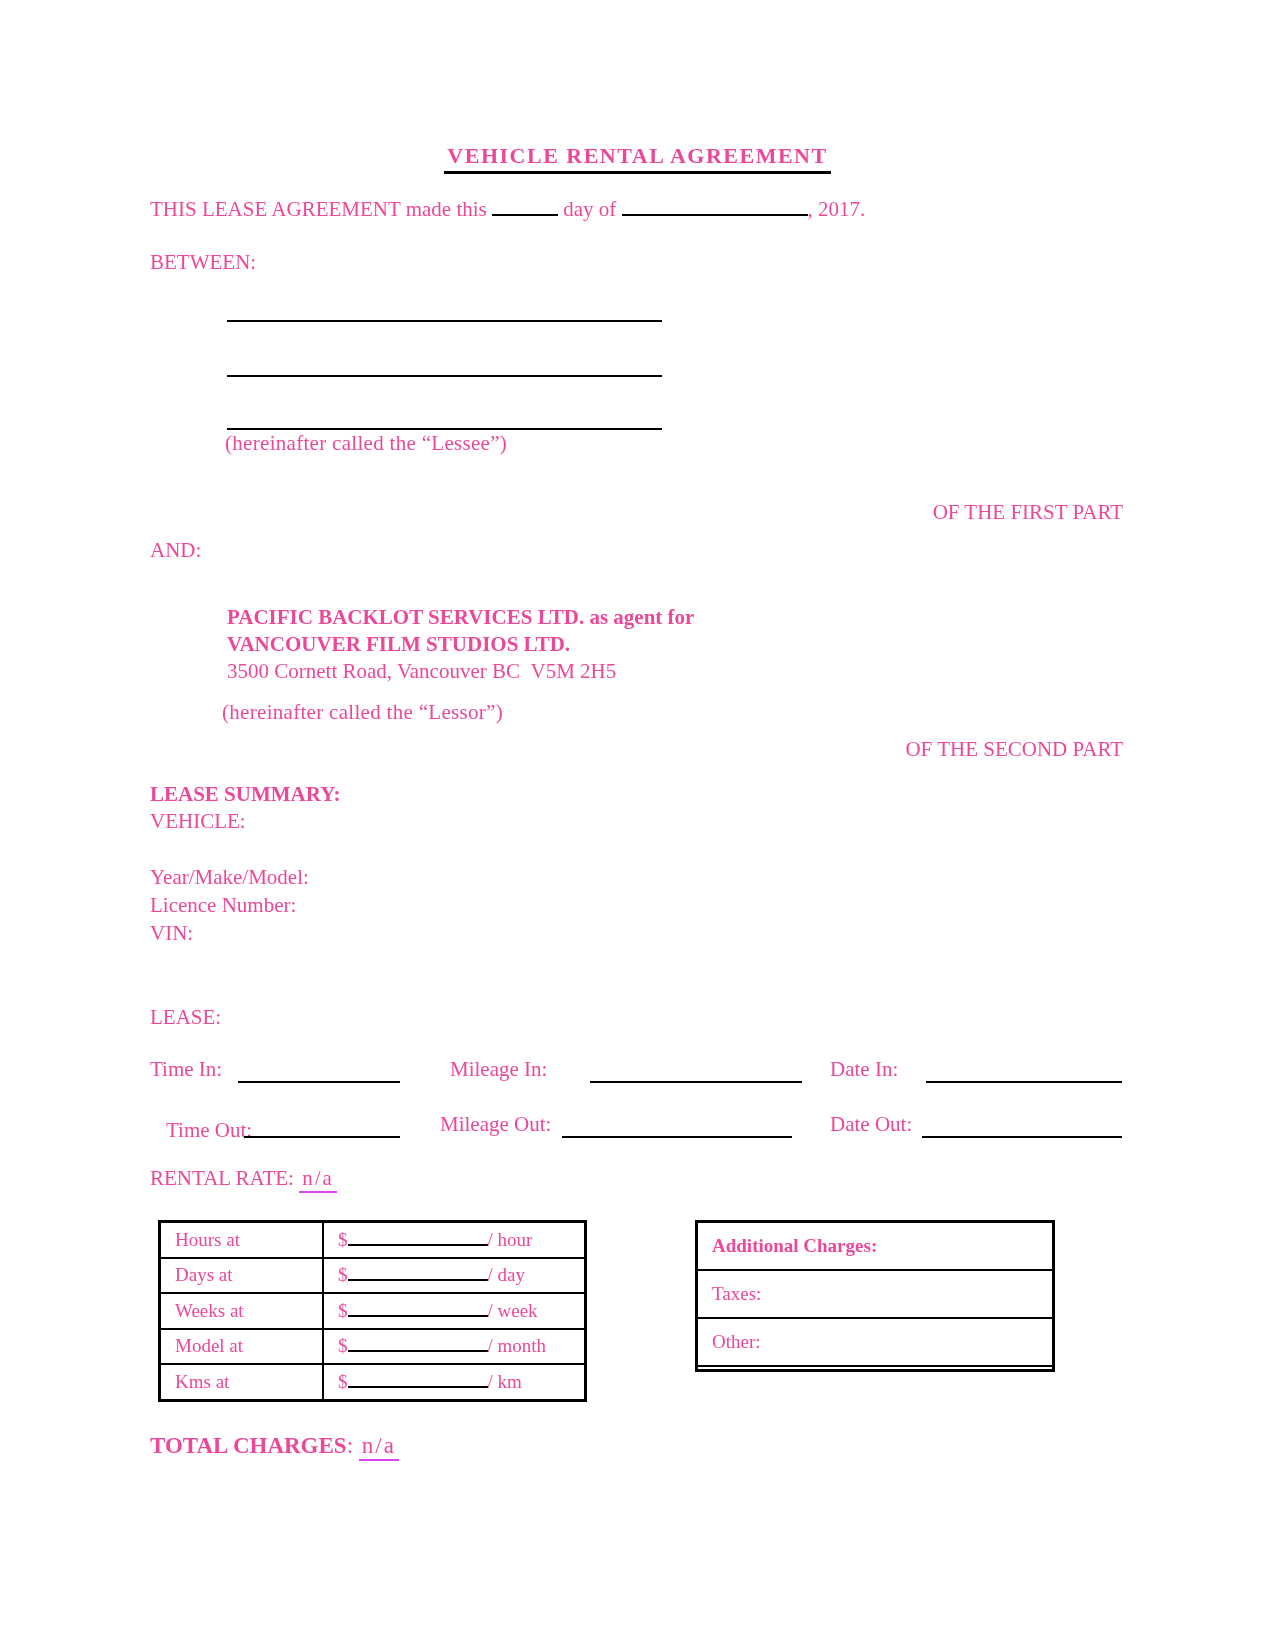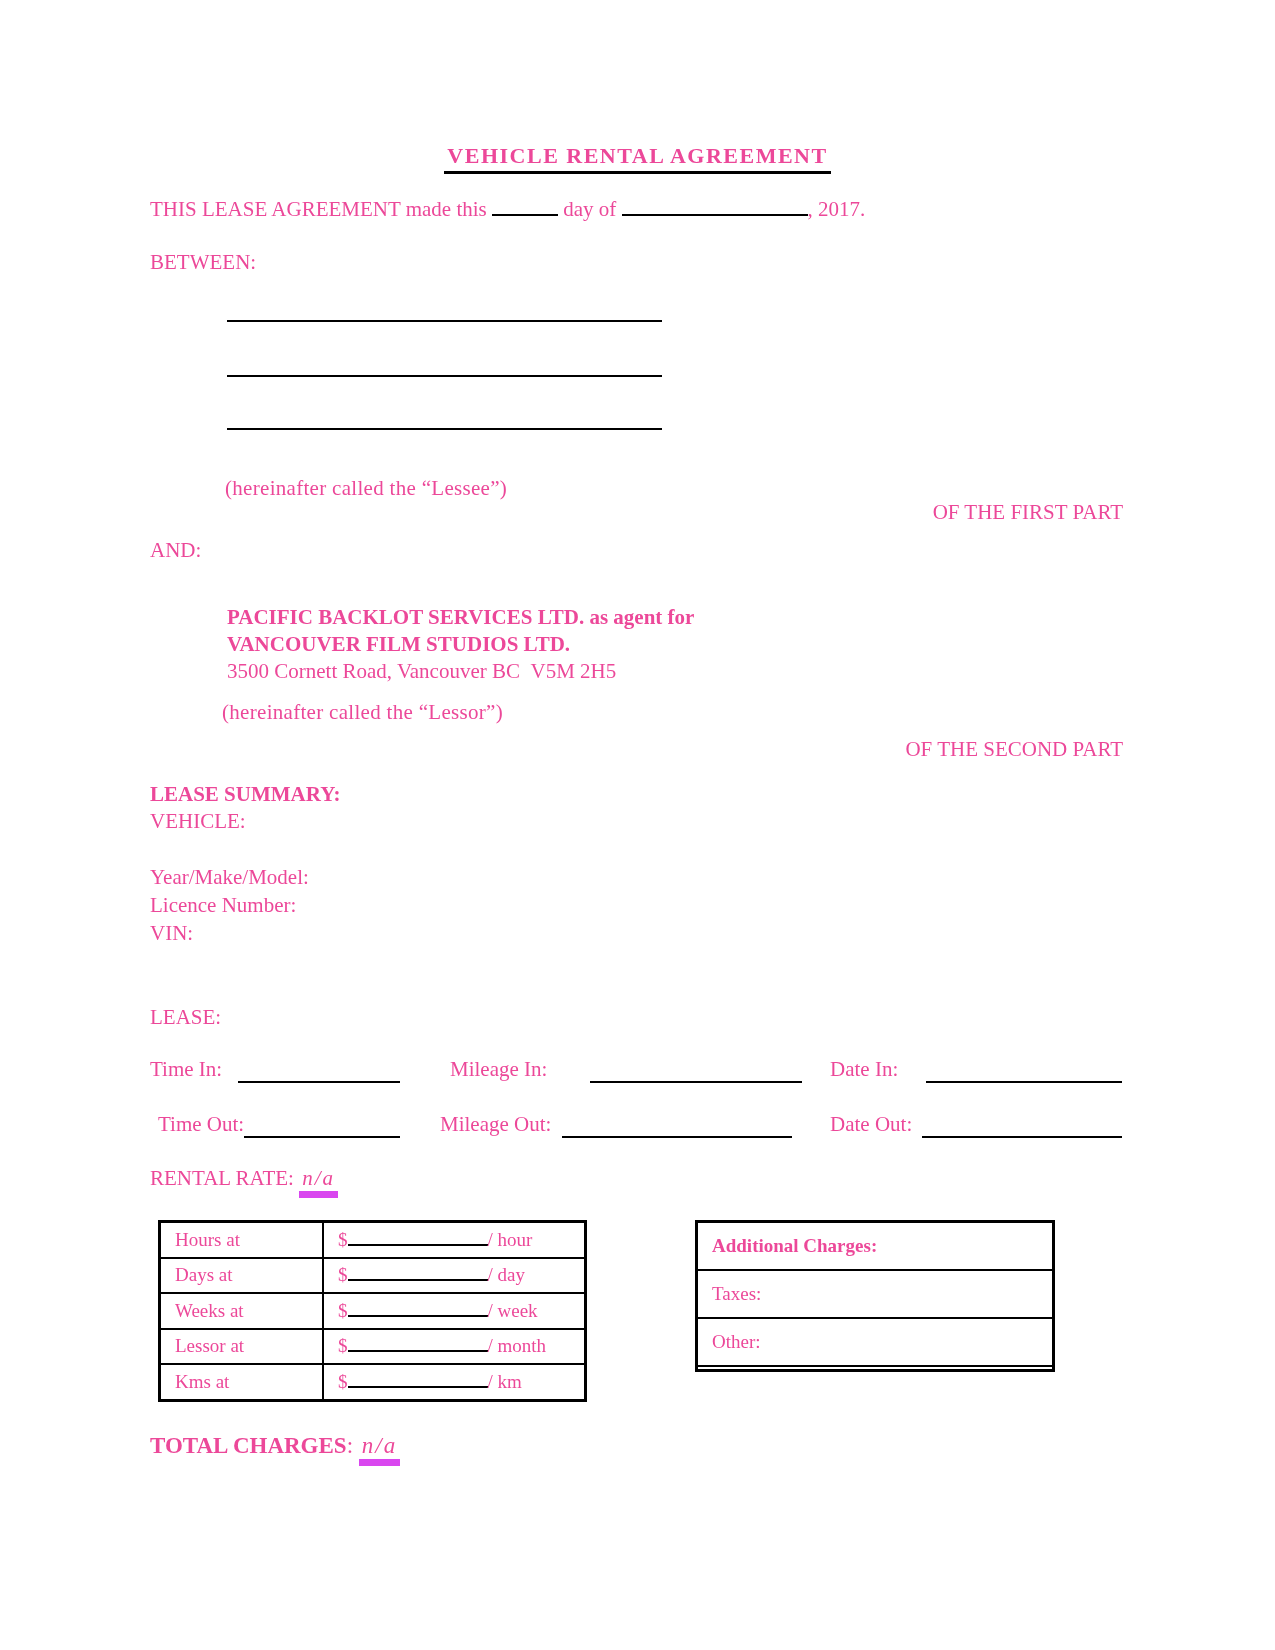--- a/index.html
+++ b/index.html
@@ -17,21 +17,21 @@
     border-bottom:3px solid #000;padding:0 3px 2px 3px;
   }
   
   .blank{display:inline-block;border-bottom:2px solid #000;height:17px;vertical-align:baseline;}
   .blank.day{width:66px;}
   .blank.month{width:186px;}
   .rule{position:absolute;height:0;border-bottom:2px solid #000;}
   .hline{position:absolute;height:0;border-bottom:2px solid #000;top:24px;}
   .right-part{left:0;right:152px;text-align:right;}
   .indent-note{letter-spacing:0.3px;}
-  .na-value{border-bottom:7px solid #d946ef;letter-spacing:2px;padding:0 3px 1px 3px;font-style:italic;}
+  .na-value{border-bottom:2px solid #d946ef;letter-spacing:2px;padding:0 3px 1px 3px;}
   .lease-row{left:150px;width:975px;height:30px;}
   .lease-row span.lab{position:absolute;top:0;}
   
   table.doc-table{border-collapse:collapse;table-layout:fixed;position:absolute;background:#fff;}
   table.doc-table td{border:2px solid #000;padding:0 0 0 14px;font-size:19px;vertical-align:middle;}
   table.rate{left:158px;top:1220px;width:429px;height:182px;border:3px solid #000;padding-left:34px;}
   table.rate td.c1{width:147px;}
   table.charges{left:695px;top:1220px;width:360px;height:152px;border:3px solid #000;}
   .cell-blank{display:inline-block;border-bottom:2px solid #000;width:140px;height:14px;vertical-align:baseline;}
   .total-line{font-size:23px;}
@@ -54,21 +54,21 @@
     <span>day of</span>
     <span class="blank month"></span><span>, 2017.</span>
   </div>
 
   <div class="abs" style="left:150px;top:250px;">BETWEEN:</div>
 
   <div class="rule" style="left:227px;top:320px;width:435px;"></div>
   <div class="rule" style="left:227px;top:375px;width:435px;"></div>
   <div class="rule" style="left:227px;top:428px;width:435px;"></div>
 
-  <div class="abs indent-note" style="left:225px;top:476px;">(hereinafter called the “Lessee”)</div>
+  <div class="abs indent-note" style="left:225px;top:431px;">(hereinafter called the “Lessee”)</div>
 
   <div class="abs right-part" style="top:500px;">OF THE FIRST PART</div>
 
   <div class="abs" style="left:150px;top:538px;">AND:</div>
 
   <div class="abs company" style="left:227px;top:604px;">
     <div class="bold">PACIFIC BACKLOT SERVICES LTD. as agent for</div>
     <div class="bold">VANCOUVER FILM STUDIOS LTD.</div>
     <div>3500 Cornett Road, Vancouver BC &nbsp;V5M 2H5</div>
   </div>
@@ -92,21 +92,21 @@
   <div class="abs lease-row" style="top:1057px;">
     <span class="lab" style="left:0;">Time In:</span>
     <span class="hline" style="left:88px;width:162px;"></span>
     <span class="lab" style="left:300px;">Mileage In:</span>
     <span class="hline" style="left:440px;width:212px;"></span>
     <span class="lab" style="left:680px;">Date In:</span>
     <span class="hline" style="left:776px;width:196px;"></span>
   </div>
 
   <div class="abs lease-row" style="top:1112px;">
-    <span class="lab" style="left:8px;">Time Out:</span>
+    <span class="lab" style="left:16px;margin-top:6px;">Time Out:</span>
     <span class="hline" style="left:94px;width:156px;"></span>
     <span class="lab" style="left:290px;">Mileage Out:</span>
     <span class="hline" style="left:412px;width:230px;"></span>
     <span class="lab" style="left:680px;">Date Out:</span>
     <span class="hline" style="left:772px;width:200px;"></span>
   </div>
 
   <div class="abs" style="left:150px;top:1166px;">
     <span>RENTAL RATE:</span>
     <span class="na-value">n/a</span>
@@ -120,21 +120,21 @@
     </tr>
     <tr>
       <td class="c1">Days at</td>
       <td><span>$</span><span class="cell-blank"></span><span>/ day</span></td>
     </tr>
     <tr>
       <td class="c1">Weeks at</td>
       <td><span>$</span><span class="cell-blank"></span><span>/ week</span></td>
     </tr>
     <tr>
-      <td class="c1">Lessor at</td>
+      <td class="c1">Model at</td>
       <td><span>$</span><span class="cell-blank"></span><span>/ month</span></td>
     </tr>
     <tr>
       <td class="c1">Kms at</td>
       <td><span>$</span><span class="cell-blank"></span><span>/ km</span></td>
     </tr>
   </tbody>
     </table>
 
   <table class="doc-table charges">

